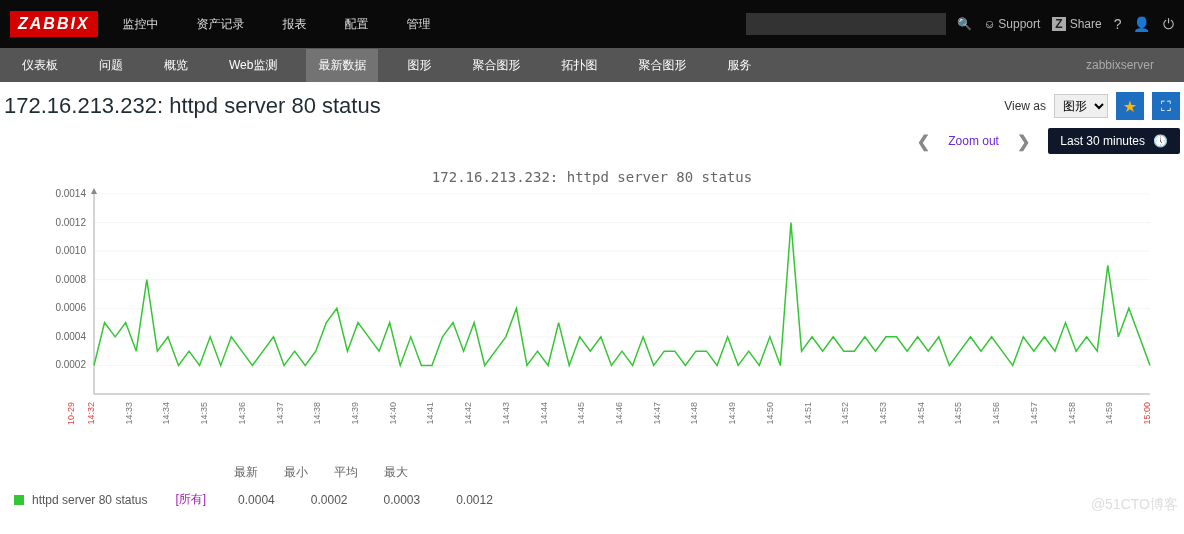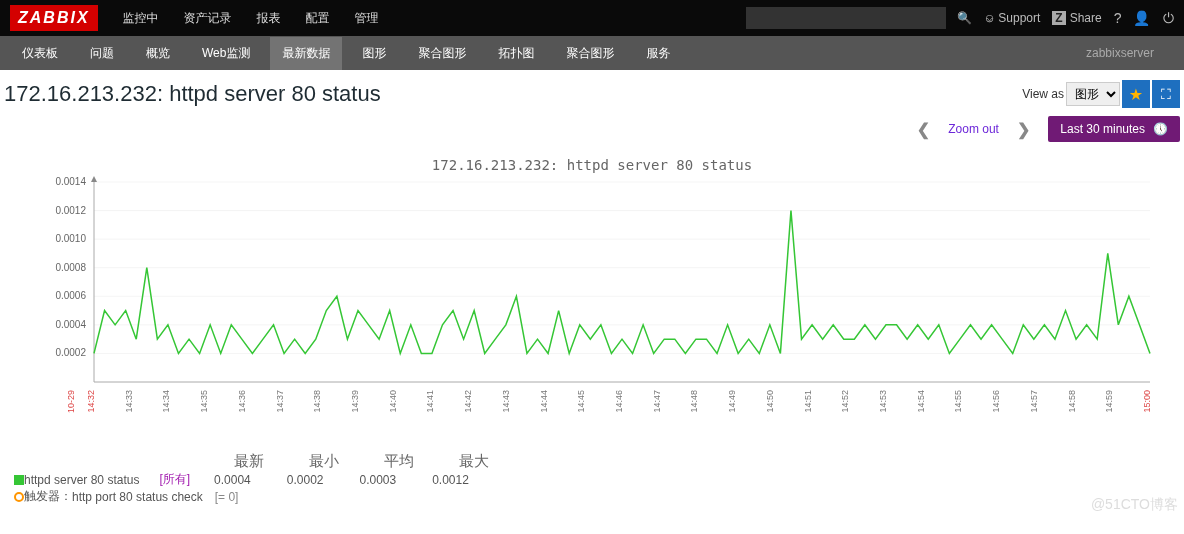--- a/index.html
+++ b/index.html
@@ -1,49 +1,49 @@
 <!DOCTYPE html>
 <html><head>
 <meta charset="utf-8">
 <style>
 *{margin:0;padding:0;box-sizing:border-box;font-family:Arial,"Microsoft YaHei",sans-serif}
 body{background:#fff;font-size:12px;color:#333}
-.topbar{background:#0a0a0a;height:36px;display:flex;align-items:center;padding:0 10px;color:#ccc}
+.topbar{background:#0a0a0a;height:48px;display:flex;align-items:center;padding:0 10px;color:#ccc}
 .logo{background:#d40000;color:#fff;font-weight:bold;font-size:16px;padding:4px 8px;letter-spacing:2px;font-style:italic;margin-right:15px}
-.topnav{display:flex;gap:5px;flex:1}
+.topnav{display:flex;gap:18px;flex:1}
 .topnav-item{padding:8px 10px;cursor:pointer;position:relative;color:#ddd}
 .topnav-item.active{background:#0a0a0a}
 .topnav-item.active::after{content:'';position:absolute;bottom:-8px;left:50%;margin-left:-8px;border:8px solid transparent;border-top-color:#0a0a0a;z-index:10}
 .top-right{display:flex;align-items:center;gap:12px;color:#bbb}
 .search-box{background:#333;border:none;width:200px;height:22px;padding:0 6px;color:#fff}
 .search-icon{color:#888;cursor:pointer}
 .top-link{display:flex;align-items:center;gap:4px;cursor:pointer;font-size:12px}
 .icon-btn{cursor:pointer;font-size:14px}
 .subbar{background:#555;height:34px;display:flex;align-items:center;padding:0 10px;color:#fff}
-.subnav{display:flex;gap:8px;flex:1}
+.subnav{display:flex;gap:17px;flex:1}
 .subnav-item{padding:8px 12px;cursor:pointer;font-size:12px}
 .subnav-item.active{background:#737373}
 .hostname{color:#aaa;font-size:12px;margin-right:20px}
 .content{padding:10px 4px}
 .title-row{display:flex;align-items:center;margin-bottom:8px}
 .page-title{font-size:22px;color:#1f2c33;font-weight:normal;flex:1}
-.viewas{display:flex;align-items:center;gap:2px;font-size:12px}
+.viewas{display:flex;align-items:center;gap:8px;font-size:12px}
 .viewas select{height:24px;border:1px solid #ccc;padding:0 4px;font-size:12px}
 .star-btn{width:28px;height:28px;background:#1e6fbf;color:#ffb400;display:flex;align-items:center;justify-content:center;cursor:pointer;font-size:16px}
 .expand-btn{width:28px;height:28px;background:#1e6fbf;color:#fff;display:flex;align-items:center;justify-content:center;cursor:pointer;font-size:14px}
 .time-row{display:flex;justify-content:flex-end;align-items:center;gap:18px;margin-bottom:10px}
 .nav-arrow{color:#888;cursor:pointer;font-size:16px;font-weight:bold}
 .zoom-out{color:#6d28d9;cursor:pointer;font-size:12px}
-.time-btn{background:#701a75;color:#fff;padding:6px 12px;cursor:pointer;display:flex;align-items:center;gap:8px;font-size:12px;border-radius:2px}
+.time-btn{background:#0f172a;color:#fff;padding:6px 12px;cursor:pointer;display:flex;align-items:center;gap:8px;font-size:12px;border-radius:2px}
 .chart-area{width:100%;height:360px;position:relative}
 .chart-title{text-align:center;color:#666;font-family:monospace;font-size:14px;position:absolute;top:5px;left:0;right:0}
 svg{display:block}
-.legend-row{display:flex;align-items:center;font-family:monospace;font-size:12px;color:#555;margin-left:10px;margin-top:0}
+.legend-row{display:flex;align-items:center;gap:8px;font-family:monospace;font-size:12px;color:#555;margin-left:10px;margin-top:10px}
 .legend-sq{width:10px;height:10px;display:inline-block}
-.legend-stats{display:flex;gap:45px;margin-left:230px;font-family:monospace;font-size:15px;color:#666}
+.legend-stats{display:flex;gap:26px;margin-left:230px;font-family:monospace;font-size:12px;color:#666}
 .watermark{position:fixed;bottom:20px;right:6px;color:#ddd;font-size:14px}
 </style>
 </head>
 <body>
 
 <div class="topbar">
   <div class="logo">ZABBIX</div>
   <div class="topnav" id="topnav">
       <div class="topnav-item active">监控中</div>
       <div class="topnav-item">资产记录</div>
@@ -163,22 +163,16 @@
       <span class="legend-sq" style="background:#35c635"></span>
       <span>httpd server 80 status</span>
       <span style="margin-left:20px;color:#a21caf">[所有]</span>
       <span id="stat-values" style="display:flex;gap:36px;margin-left:24px">
           <span>0.0004</span>
           <span>0.0002</span>
           <span>0.0003</span>
           <span>0.0012</span>
         </span>
     </div>
-    <div class="legend-row">
-      <span class="legend-sq" style="background:#fff;border:2px solid #ff9500;border-radius:50%"></span>
-      <span>触发器：</span>
-      <span>http port 80 status check</span>
-      <span style="margin-left:12px;color:#888">[= 0]</span>
-    </div>
   </div>
 </div>
 
 <div class="watermark">@51CTO博客</div>
 
 </body></html>

